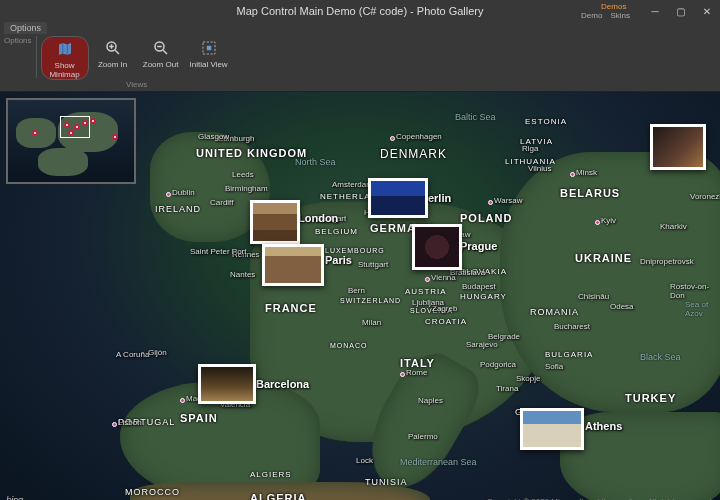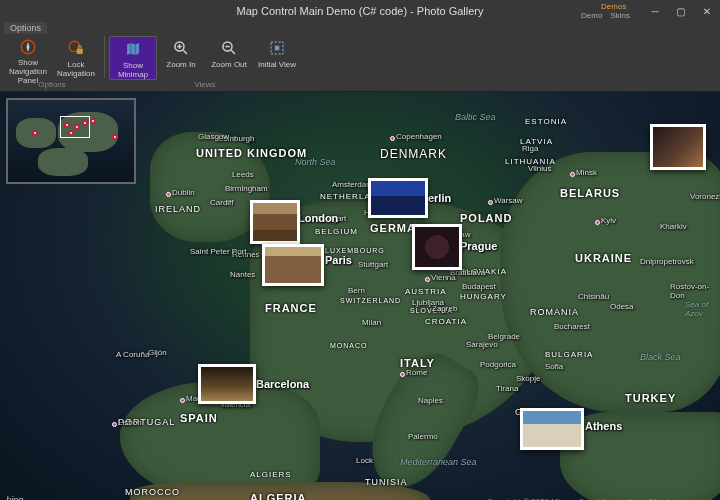--- a/index.html
+++ b/index.html
@@ -9,29 +9,29 @@
   .link-strip { position:absolute; right:90px; top:0; height:22px; display:flex; flex-direction:column; align-items:flex-start; justify-content:center; font-size:8px; }
   .link-strip a { color:#aaa; text-decoration:none; display:block; line-height:9px;}
   .link-strip .hl { color:#e89a3c;padding-left:20px; }
   .winbtns { position:absolute; right:0; top:0; display:flex; }
   .winbtn { width:26px; height:22px; display:flex; align-items:center; justify-content:center; color:#ccc; }
   .ribbon { background:#383838; height:60px; display:flex; align-items:flex-start; padding:2px 4px 0 4px; border-bottom:1px solid #222;}
   .corner-tab { position:absolute; top:22px; left:4px; font-size:9px; color:#bbb; background:#444; padding:1px 6px; border-radius:2px 2px 0 0;}
   .group { display:flex; flex-direction:column; align-items:center; margin-top:2px;}
   .group-btns { display:flex; }
   .rbtn { width:48px; height:44px; display:flex; flex-direction:column; align-items:center; justify-content:flex-start; padding-top:2px; color:#ccc; font-size:8px; text-align:center; line-height:9px; cursor:pointer; }
-  .rbtn.sel { background:#4c1d95; border:1px solid #5a5a5a; border-radius:2px;}
+  .rbtn.sel { background:#7f1d1d; border:1px solid #5a5a5a; border-radius:12px;}
   .rbtn .icon { width:20px; height:20px; display:flex; align-items:center; justify-content:center; margin-bottom:2px;}
   .rbtn svg { width:18px; height:18px; }
   .group-label { font-size:8px; color:#888; margin-top:0px;}
   .sep { width:1px; background:#555; height:42px; margin:2px 4px 0 4px;}
   .map { position:relative; width:720px; height:418px; background:radial-gradient(ellipse at 50% 35%, #2a4a38 0%, #1a3a2a 28%, #152232 55%, #0a1420 100%); overflow:hidden;}
   
   .land { position:absolute; background:#3d5a3d; border-radius:40% 60% 55% 45%; filter:blur(0.5px); box-shadow: inset 0 0 20px #2a4028;}
-  .sea-label { position:absolute; color:#8aa; font-style:italic; font-size:9px; text-shadow:0 0 2px #000;}
+  .sea-label { position:absolute; color:#8aa; font-size:9px; text-shadow:0 0 2px #000;}
   .country-label { position:absolute; color:#fff; font-size:9px; letter-spacing:1px; text-shadow:0 0 3px #000, 0 0 2px #000;}
   .country-label.big { font-size:11px; font-weight:600;}
   .city-label { position:absolute; color:#fff; font-size:11px; font-weight:600; text-shadow:0 0 3px #000, 1px 1px 2px #000;}
   .city-label.sm { font-size:8px; font-weight:400; color:#ddd;}
   .dot { position:absolute; width:5px; height:5px; background:#d946a0; border:1px solid #fff; border-radius:50%;}
   .minimap { position:absolute; left:6px; top:6px; width:130px; height:86px; border:2px solid #666; background:linear-gradient(#1a2838,#0a1420); }
   .mm-land { position:absolute; background:#4a6048; border-radius:40%;}
   .mm-rect { position:absolute; border:1px solid #fff; }
   .mm-pin { position:absolute; width:6px; height:6px; background:#fff; border:2px solid #c02040; border-radius:50%;}
   .photo { position:absolute; background:#fff; padding:3px; box-shadow:0 2px 6px rgba(0,0,0,0.7);}
@@ -63,41 +63,20 @@
     <div class="winbtn">─</div>
     <div class="winbtn">▢</div>
     <div class="winbtn">✕</div>
   </div>
 </div>
 
 <div class="corner-tab">Options</div>
 
 <div class="ribbon" style="padding-top:12px;height:70px">
   <div class="group">
-    <div class="group-btns">
-      <div class="rbtn">
-        <span class="icon">
-            <svg viewBox="0 0 24 24">
-              <circle cx="12" cy="12" r="9" fill="none" stroke="#c40" stroke-width="2"></circle>
-              <path d="M12 5 L14 12 L12 19 L10 12 Z" fill="#ccc"></path>
-            </svg>
-          </span>
-        <span>Show Navigation Panel</span>
-      </div>
-      <div class="rbtn">
-        <span class="icon">
-            <svg viewBox="0 0 24 24">
-              <circle cx="10" cy="10" r="7" fill="none" stroke="#c40" stroke-width="2"></circle>
-              <rect x="13" y="13" width="8" height="7" rx="1" fill="#cc9830"></rect>
-              <path d="M15 13 v-2 a2 2 0 0 1 4 0 v2" fill="none" stroke="#cc9830" stroke-width="1.5"></path>
-            </svg>
-          </span>
-        <span>Lock Navigation</span>
-      </div>
-    </div>
     <div class="group-label">Options</div>
   </div>
   <div class="sep"></div>
   <div class="group">
     <div class="group-btns">
       <div class="rbtn sel">
         <span class="icon">
             <svg viewBox="0 0 24 24">
               <path d="M4 6 L9 4 L15 6 L20 4 V18 L15 20 L9 18 L4 20 Z" fill="#5a8ac0"></path>
               <path d="M9 4 V18 M15 6 V20" stroke="#2a5a90" stroke-width="1"></path>

